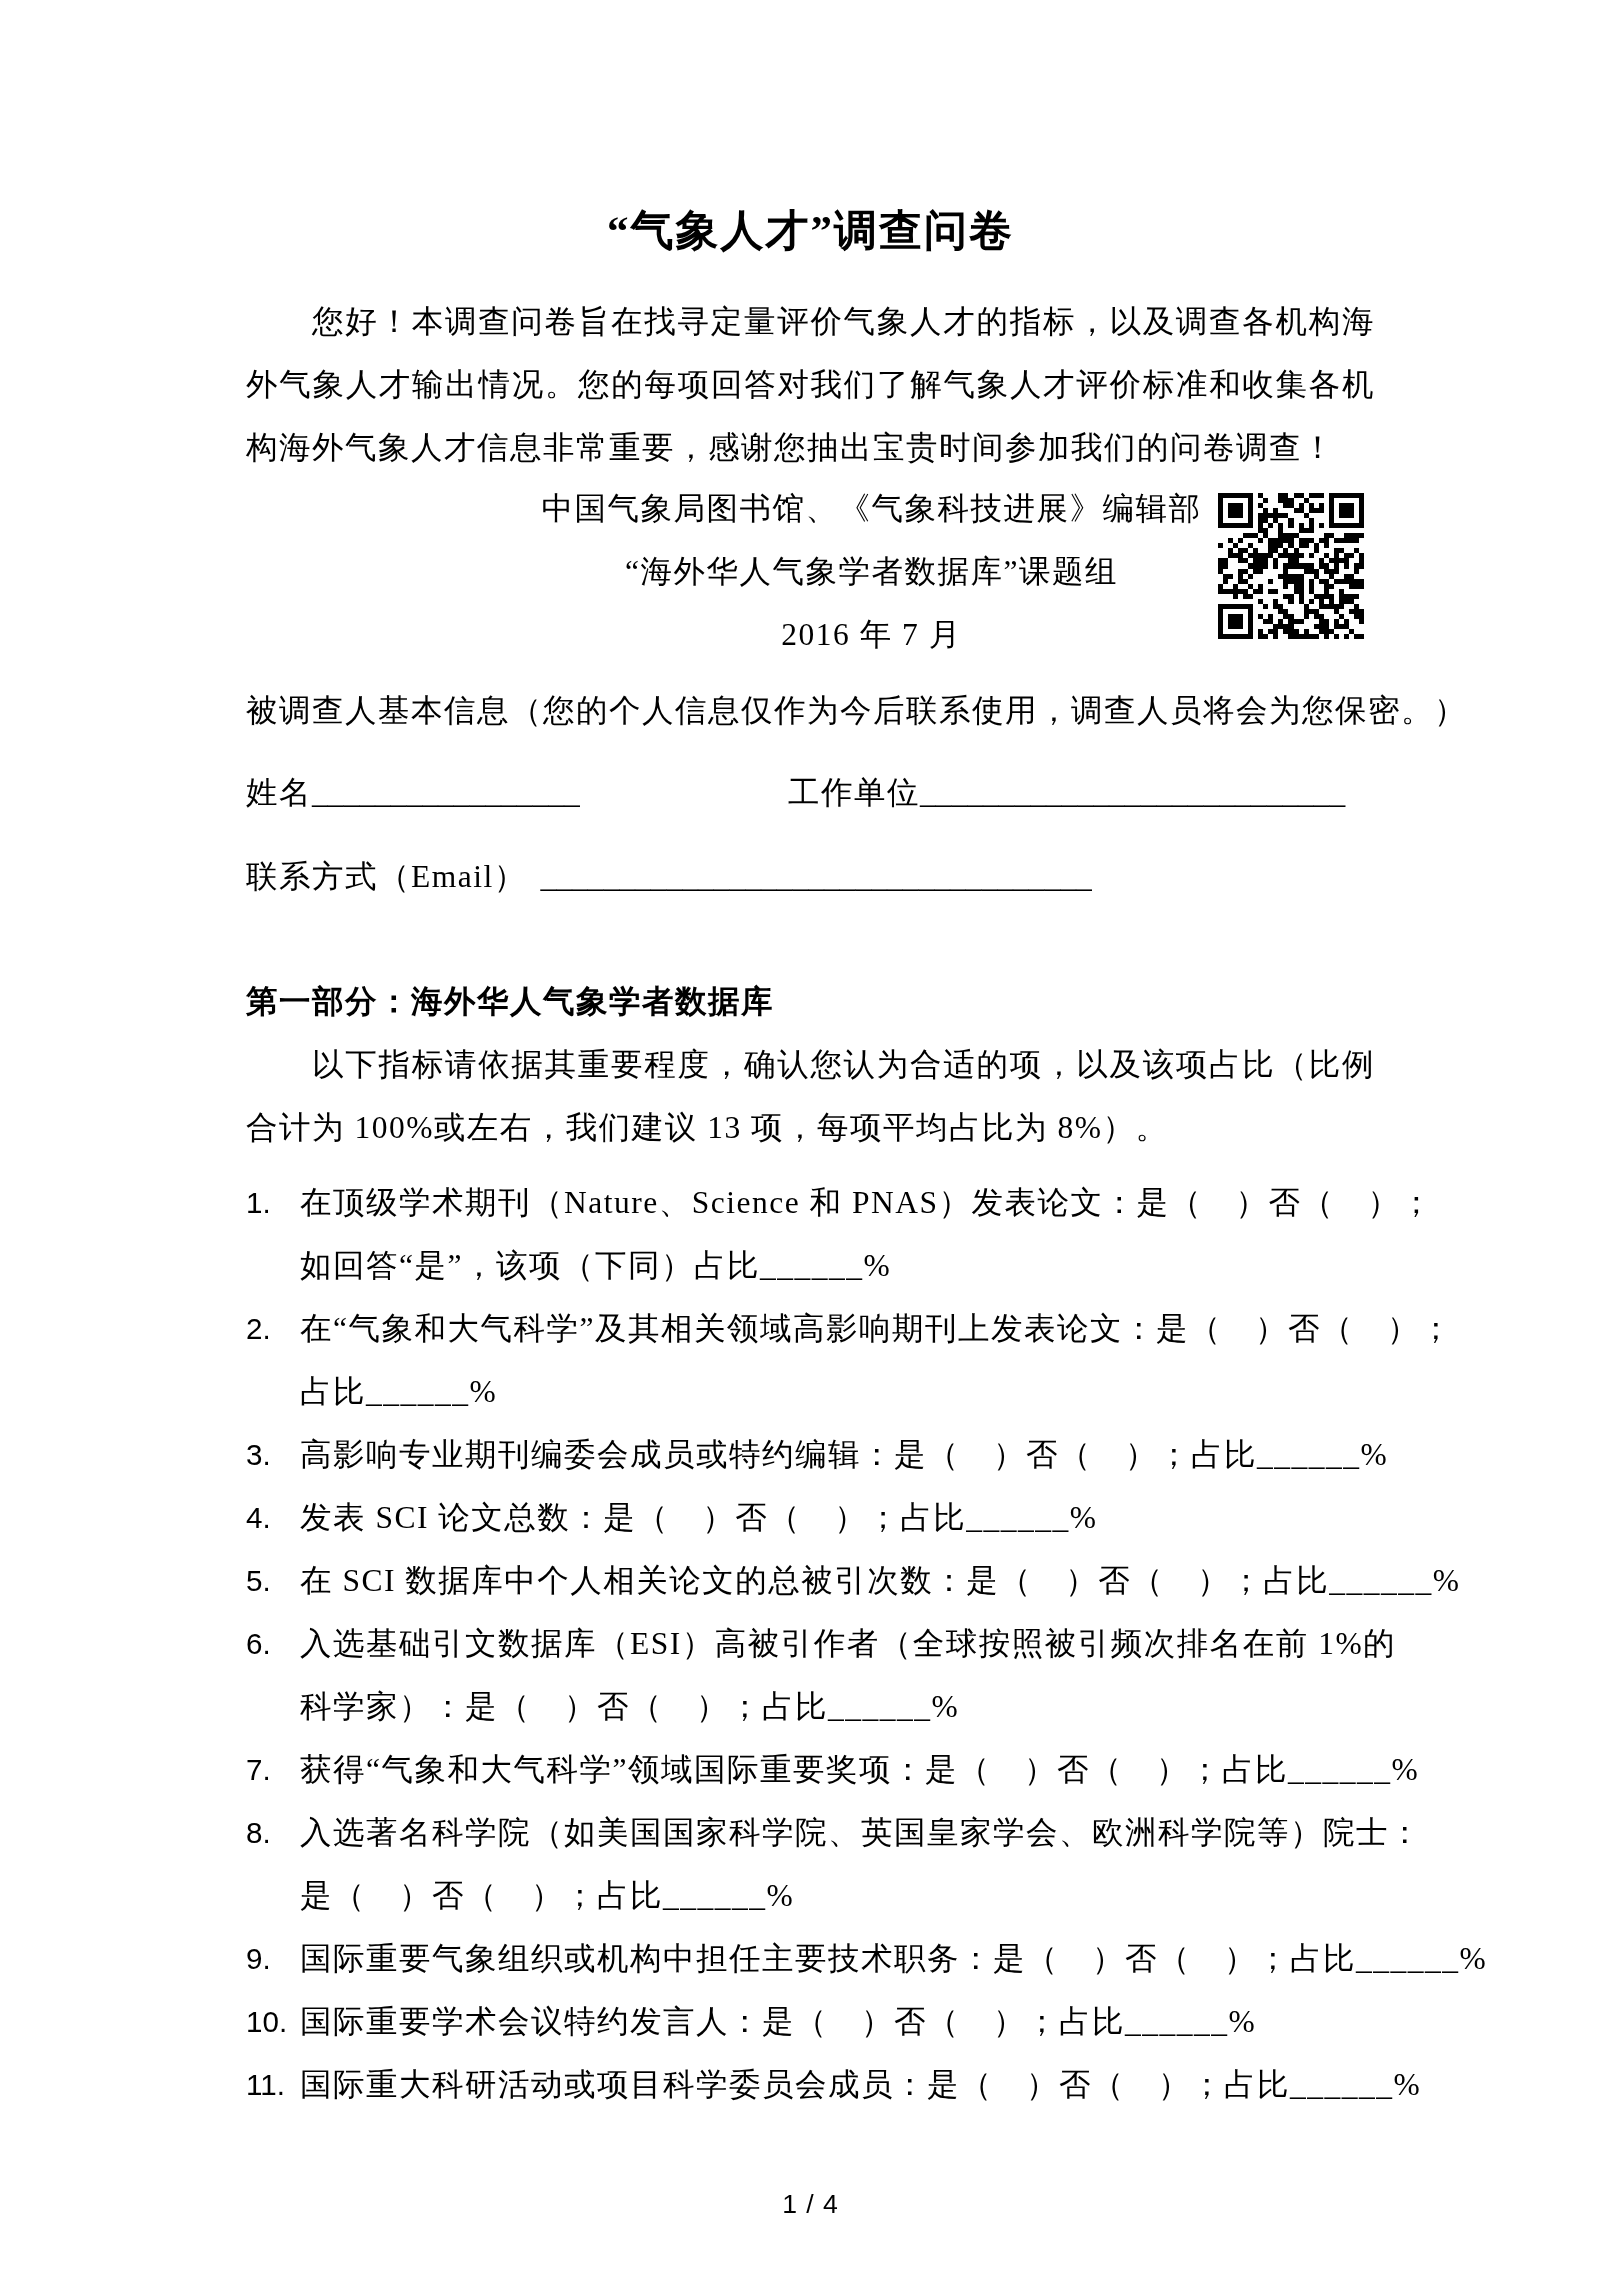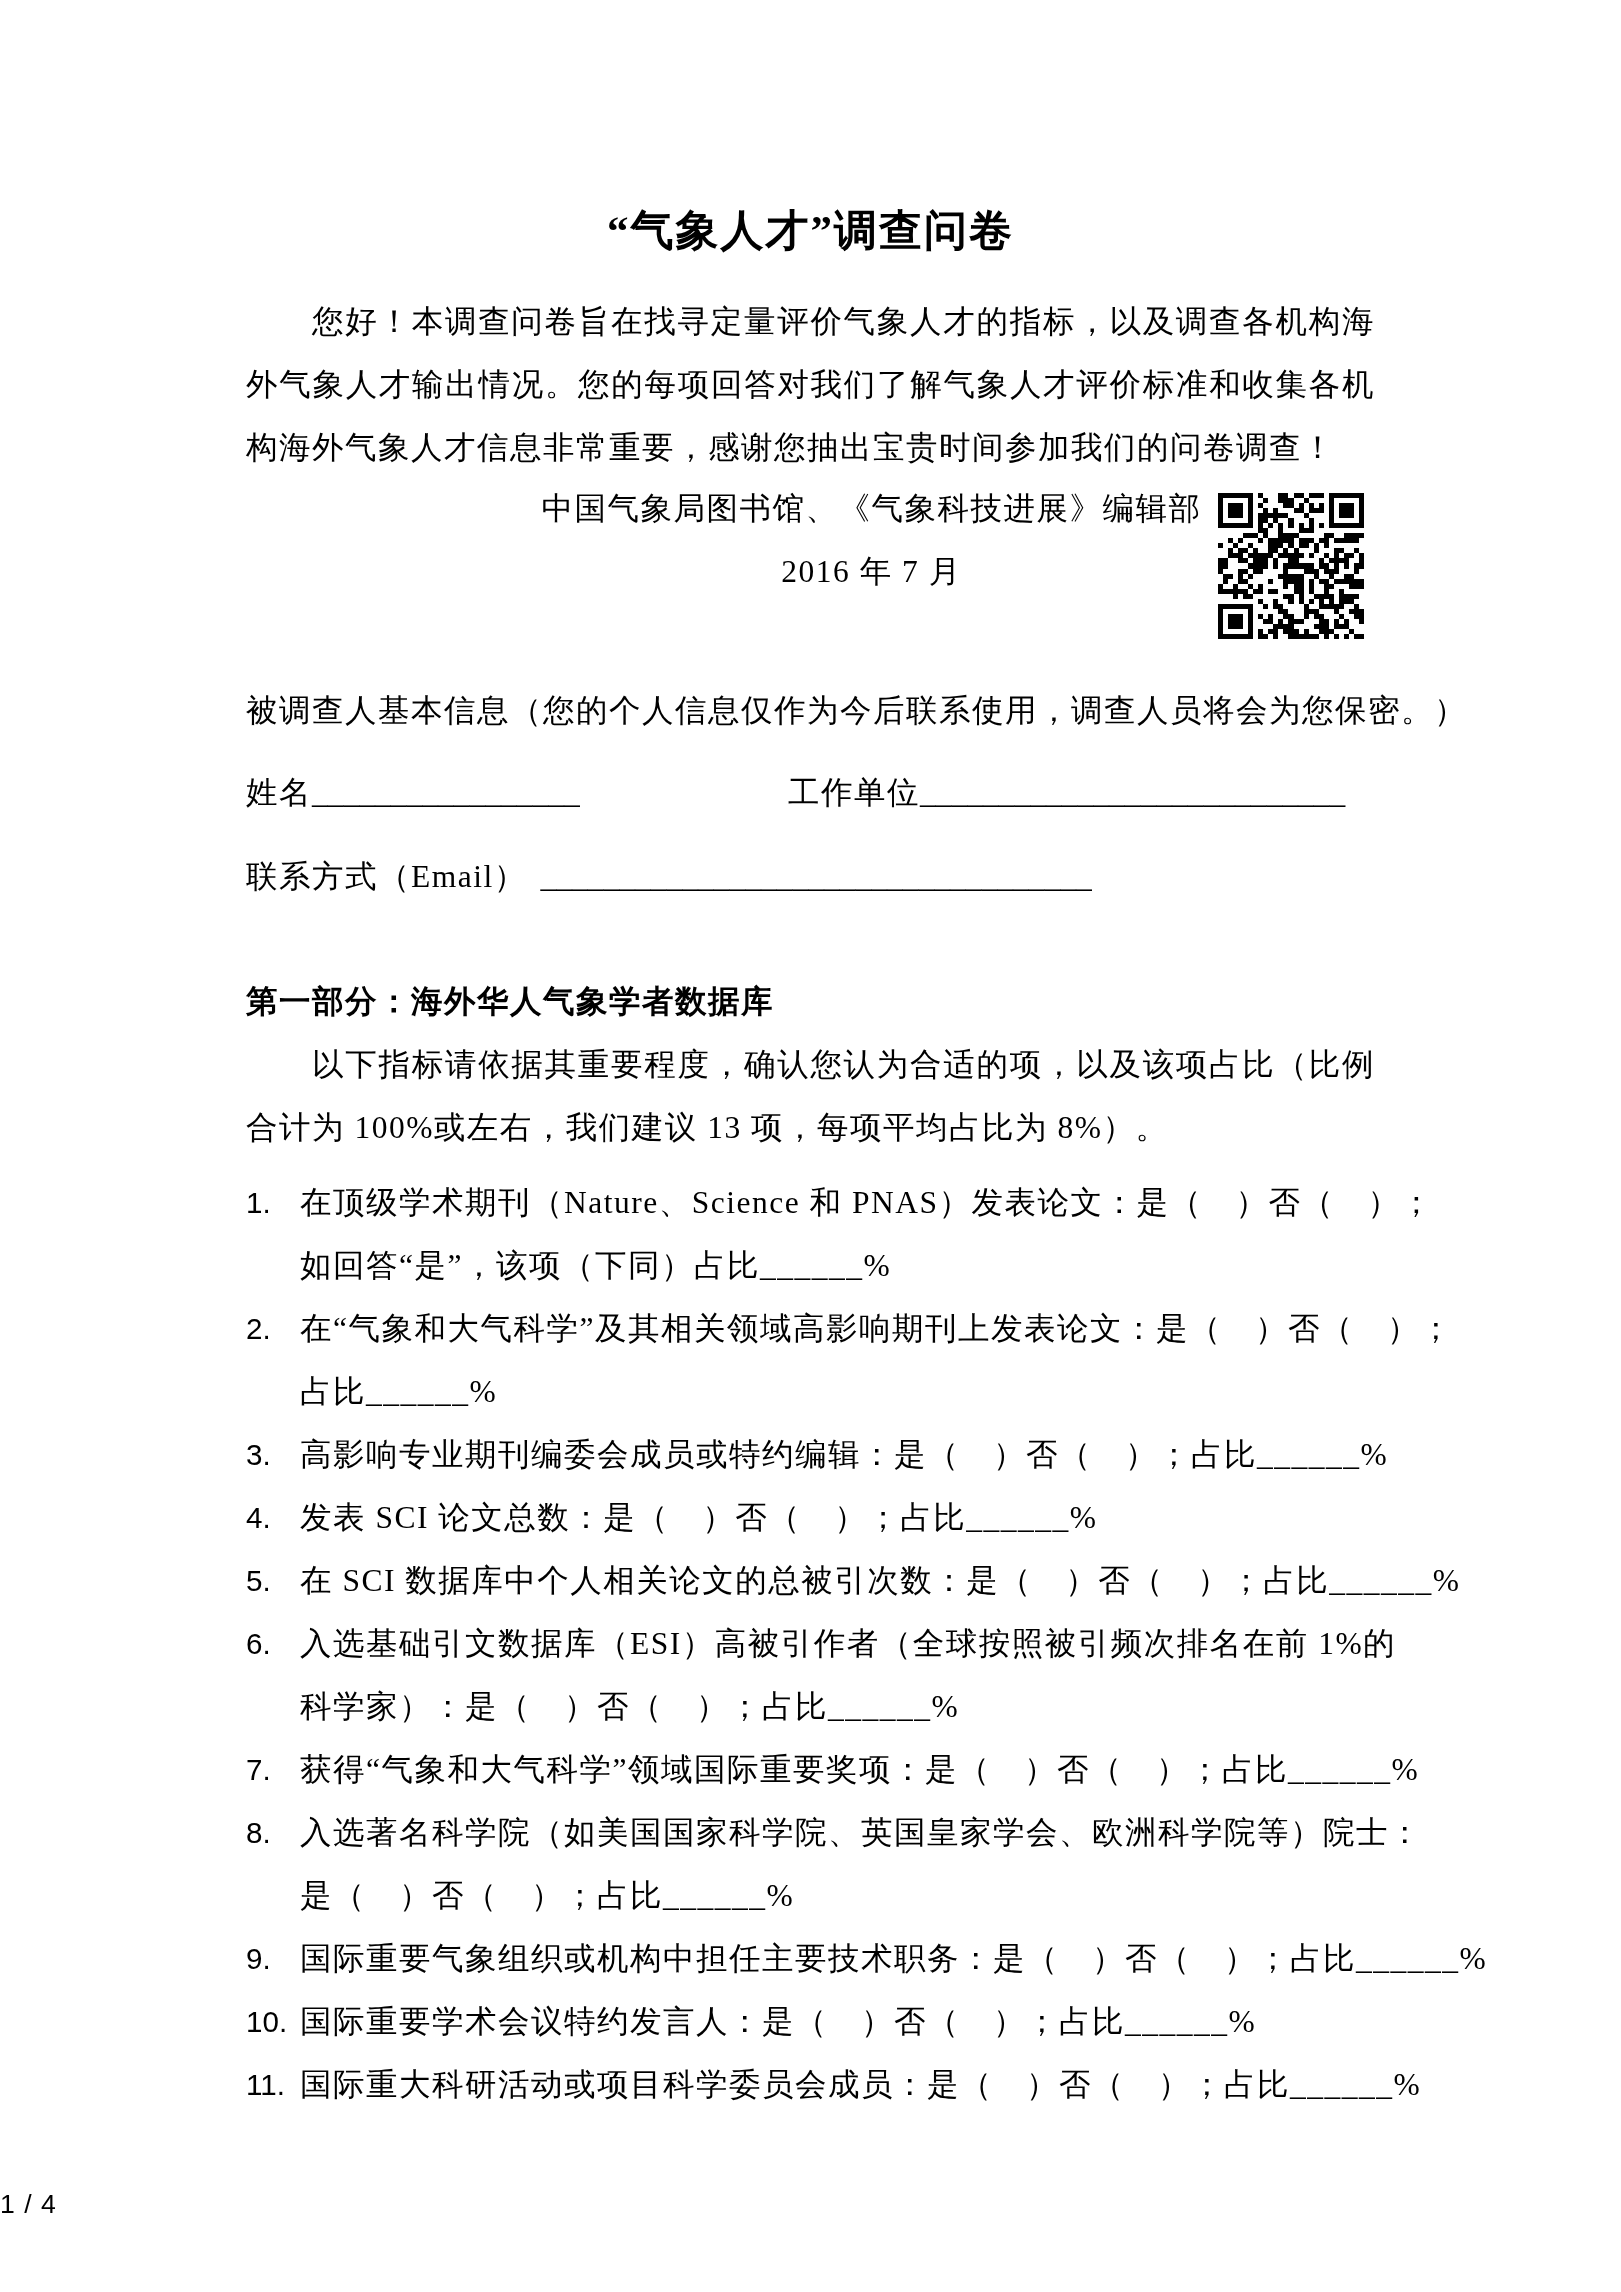--- a/index.html
+++ b/index.html
@@ -44,36 +44,37 @@
   }
   .items{position:absolute;top:1171px;left:246px;width:1202px;line-height:63px;}
   .item{position:relative;padding-left:54px;}
   .item .num{
     position:absolute;left:0;top:0;width:54px;
     font-family:"Liberation Sans","DejaVu Sans",sans-serif;
     font-size:29.6px;letter-spacing:0;
   }
   .item .line{white-space:nowrap;}
   .footer{
-    position:absolute;top:2189px;left:0;width:100%;text-align:left;
+    position:absolute;top:2189px;left:0;width:100%;text-align:center;
     font-family:"Liberation Sans","DejaVu Sans",sans-serif;
     font-size:26.6px;letter-spacing:1px;
   }
 </style>
 </head>
 <body>
 
 <div class="page">
 
   <div class="title">“气象人才”调查问卷</div>
 
   <div class="intro">您好！本调查问卷旨在找寻定量评价气象人才的指标，以及调查各机构海外气象人才输出情况。您的每项回答对我们了解气象人才评价标准和收集各机构海外气象人才信息非常重要，感谢您抽出宝贵时间参加我们的问卷调查！</div>
 
   <div class="attrib">
     <div>中国气象局图书馆、《气象科技进展》编辑部</div>
+    <div>“海外华人气象学者数据库”课题组</div>
     <div>2016 年 7 月</div>
   </div>
 
   <svg id="qr" class="qr" viewBox="0 0 29 29" shape-rendering="crispEdges">
       <rect x="8" y="0" width="1" height="1" fill="#000"></rect>
       <rect x="12" y="0" width="1" height="1" fill="#000"></rect>
       <rect x="13" y="0" width="1" height="1" fill="#000"></rect>
       <rect x="15" y="0" width="1" height="1" fill="#000"></rect>
       <rect x="16" y="0" width="1" height="1" fill="#000"></rect>
       <rect x="18" y="0" width="1" height="1" fill="#000"></rect>

